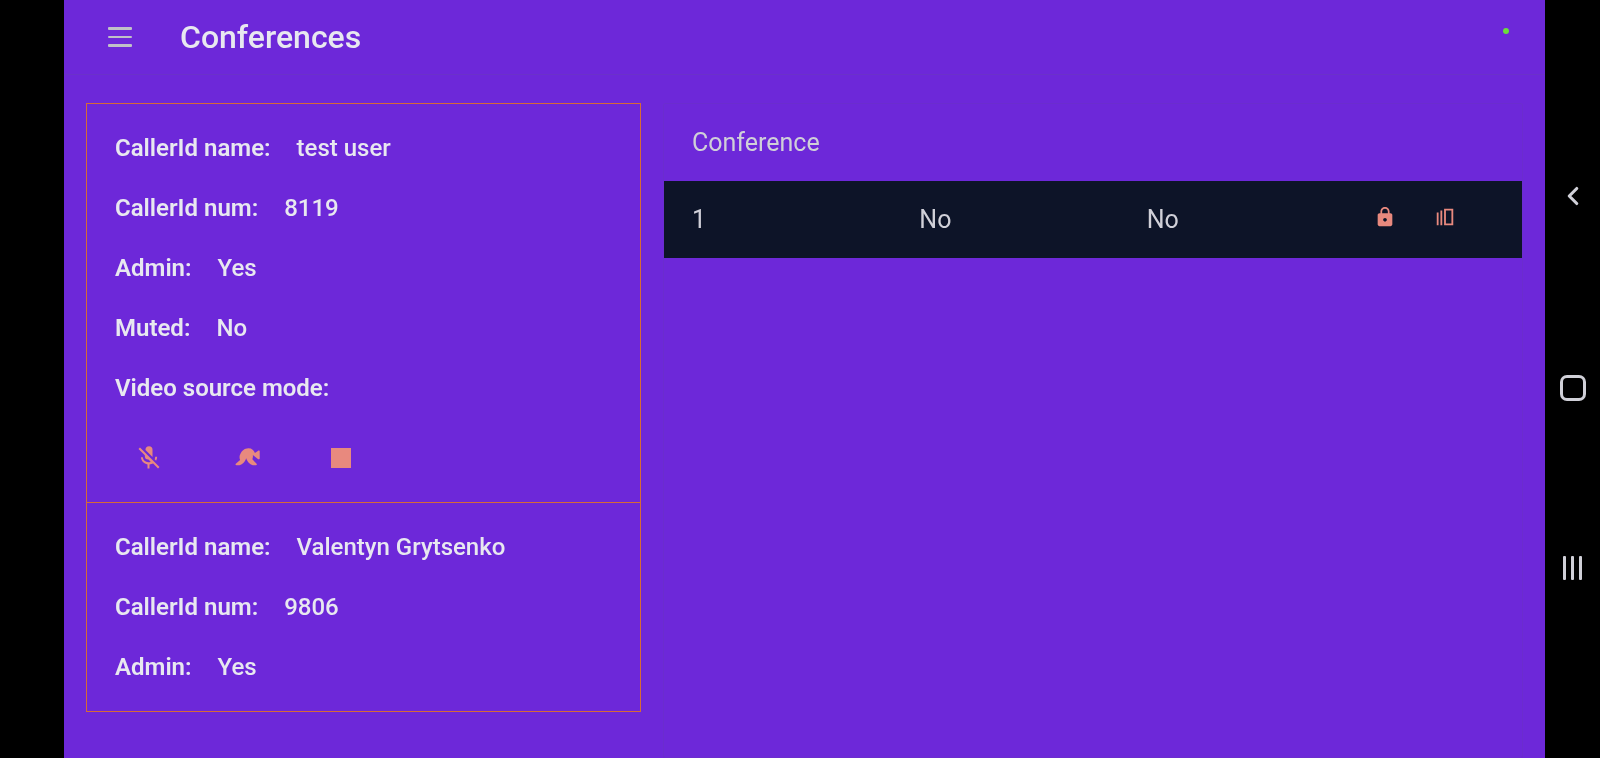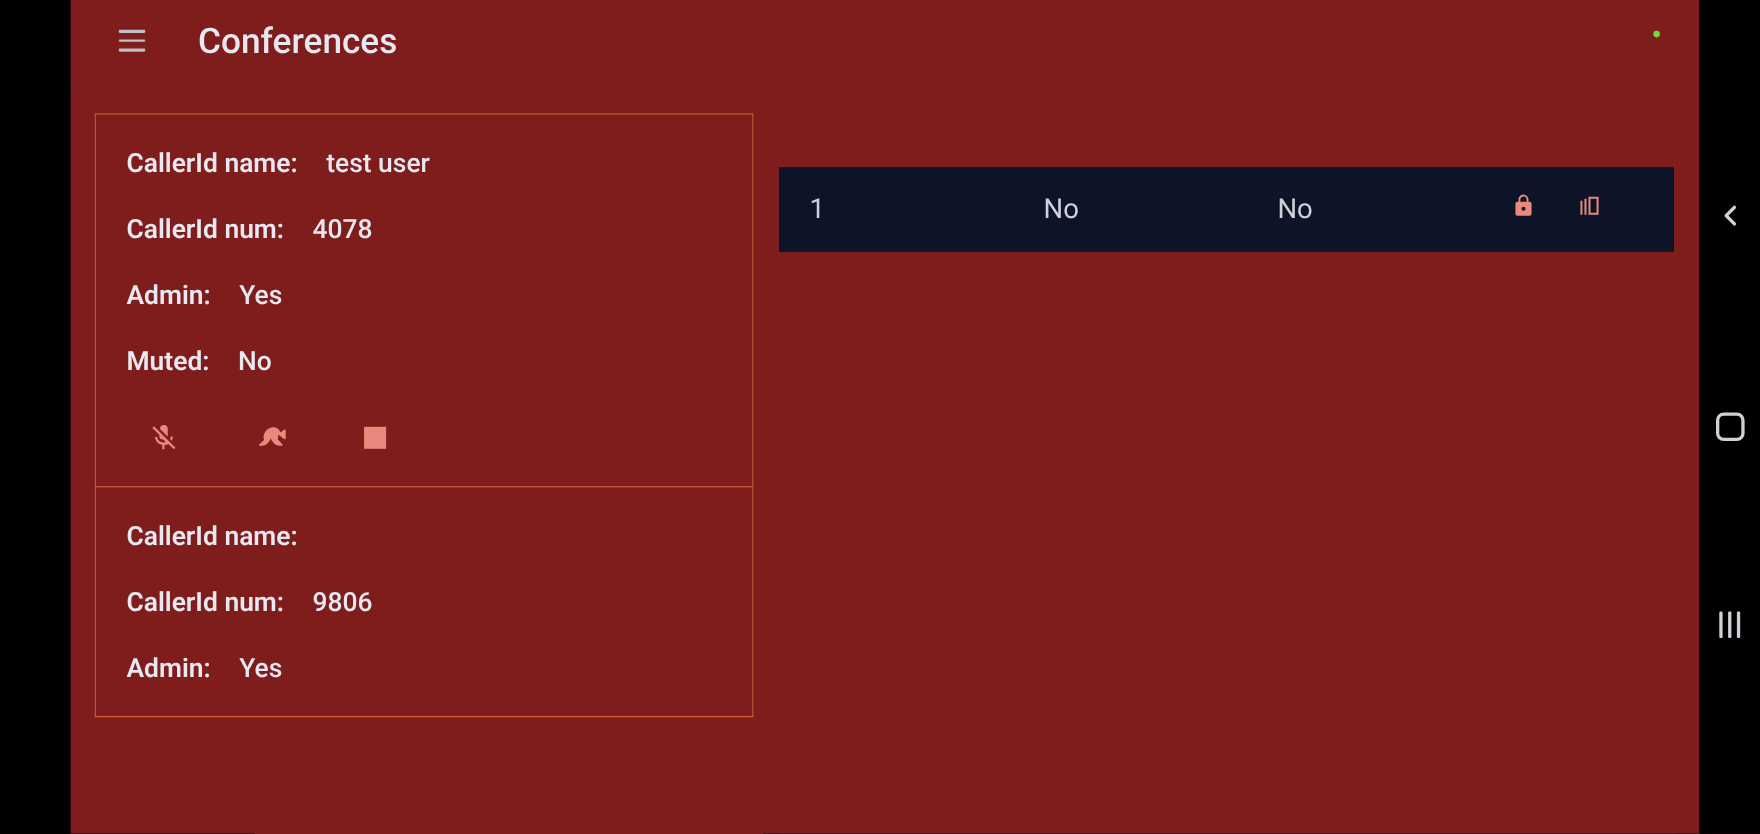--- a/index.html
+++ b/index.html
@@ -11,21 +11,21 @@
       background: #000000;
       font-family: -apple-system, BlinkMacSystemFont, 'Segoe UI', Roboto, sans-serif;
       width: 1600px;
       height: 758px;
       overflow: hidden;
       display: flex;
     }
     
     .main-area {
       flex: 1;
-      background: #7f1d1d;
+      background: #6d28d9;
       display: flex;
       flex-direction: column;
       margin-left: 64px;
     }
     
     .header {
       display: flex;
       align-items: center;
       padding: 18px 36px;
       border-bottom: 1px solid rgba(100, 100, 120, 0.15);
@@ -66,21 +66,21 @@
     
     .content {
       display: flex;
       flex: 1;
       gap: 22px;
       padding: 28px 22px 0 22px;
       overflow: hidden;
     }
     
     .caller-panel {
-      width: 599px;
+      width: 555px;
       overflow-y: auto;
     }
     
     .caller-card {
       border: 1px solid #d66a36;
       padding: 30px 28px 30px 28px;
     }
     
     .caller-card.secondary {
       border-top: none;
@@ -228,60 +228,66 @@
 
     <div class="caller-panel">
 
       <div class="caller-card">
         <div class="field-row">
           <span class="field-label">CallerId name:</span>
           <span class="field-value">test user</span>
         </div>
         <div class="field-row">
           <span class="field-label">CallerId num:</span>
-          <span class="field-value">4078</span>
+          <span class="field-value">8119</span>
         </div>
         <div class="field-row">
           <span class="field-label">Admin:</span>
           <span class="field-value">Yes</span>
         </div>
         <div class="field-row">
           <span class="field-label">Muted:</span>
           <span class="field-value">No</span>
+        </div>
+        <div class="field-row" style="margin-bottom:0;">
+          <span class="field-label">Video source mode:</span>
+          <span class="field-value"></span>
         </div>
 
         <div class="caller-actions">
           <svg class="action-icon" viewBox="0 0 24 24">
             <path d="M19 11c0 1.19-.34 2.3-.9 3.28l-1.23-1.23c.27-.62.43-1.31.43-2.05H19zm-4 .16L9 5.18V5a3 3 0 0 1 6 0v6.16zM4.27 3L21 19.73 19.73 21l-4.19-4.19c-.96.43-2.01.69-3.12.72V21h-1.7v-3.49c-3.06-.41-5.45-2.93-5.67-6.07l1.68-.02c.24 2.38 2.26 4.25 4.69 4.25.71 0 1.39-.16 2-.45l-1.88-1.88c-.04 0-.08.01-.12.01a3 3 0 0 1-3-3v-.72L3 4.27 4.27 3z"></path>
           </svg>
           <svg class="action-icon" viewBox="0 0 24 24">
             <path d="M22.4 5.6c-.3-.1-.6-.1-.8.1l-2.8 2.1c-.8-2.3-2.5-4.1-5.6-4.1C9.6 3.7 7.6 6.2 6.6 8c-.5 1-1 2.1-1 3.4 0 .9.2 1.7.5 2.4L2.4 17c-.2.2-.3.5-.2.8.1.3.4.4.7.4h1.6c3.1 0 5.1-2.5 6.1-4.3.3-.5.5-1 .7-1.6.2.6.4 1.1.7 1.6 1 1.8 3 4.3 6.1 4.3h1.6c.3 0 .6-.1.7-.4.1-.3 0-.6-.2-.8L16.6 13c.3-.7.5-1.5.5-2.4 0-.4 0-.7-.1-1.1l4.6 3.5c.2.1.5.2.8.1.3-.1.5-.4.5-.7V6.3c0-.3-.2-.6-.5-.7z"></path>
           </svg>
           <div class="stop-square"></div>
         </div>
       </div>
 
       <div class="caller-card secondary">
         <div class="field-row">
           <span class="field-label">CallerId name:</span>
+          <span class="field-value">Valentyn Grytsenko</span>
         </div>
         <div class="field-row">
           <span class="field-label">CallerId num:</span>
           <span class="field-value">9806</span>
         </div>
         <div class="field-row" style="margin-bottom:0;">
           <span class="field-label">Admin:</span>
           <span class="field-value">Yes</span>
         </div>
       </div>
 
     </div>
 
     <div class="table-panel">
       <div class="table-header">
+        <div>Conference</div>
         <div></div>
         <div></div>
       </div>
       <div class="table-row">
         <div>1</div>
         <div>No</div>
         <div>No</div>
         <div>
           <svg class="row-icon" viewBox="0 0 24 24">
             <path d="M18 8h-1V6c0-2.76-2.24-5-5-5S7 3.24 7 6v2H6c-1.1 0-2 .9-2 2v10c0 1.1.9 2 2 2h12c1.1 0 2-.9 2-2V10c0-1.1-.9-2-2-2zm-6 9c-1.1 0-2-.9-2-2s.9-2 2-2 2 .9 2 2-.9 2-2 2zm3.1-9H8.9V6c0-1.71 1.39-3.1 3.1-3.1 1.71 0 3.1 1.39 3.1 3.1v2z"></path>

